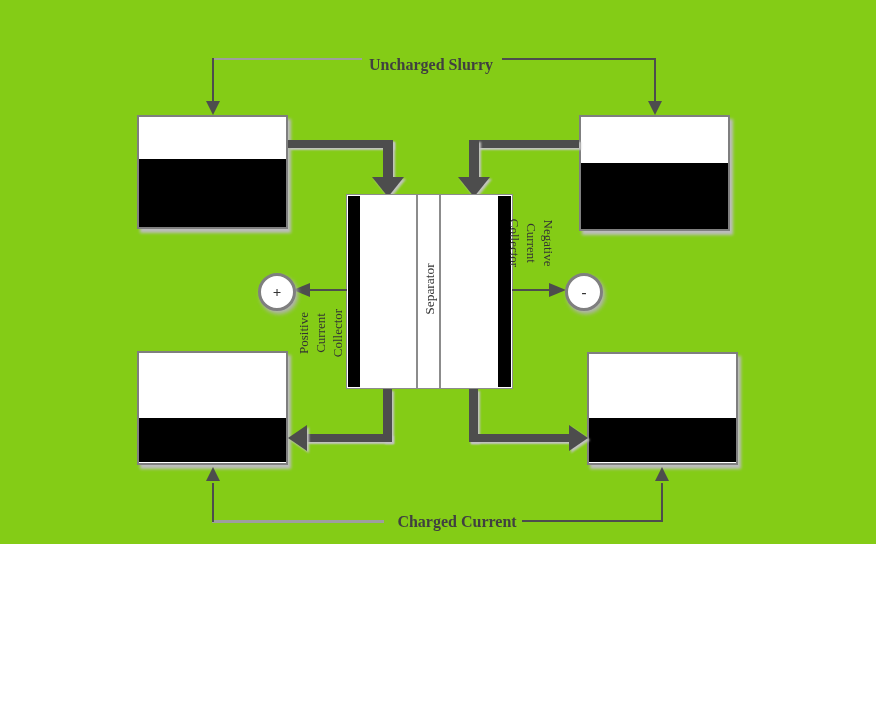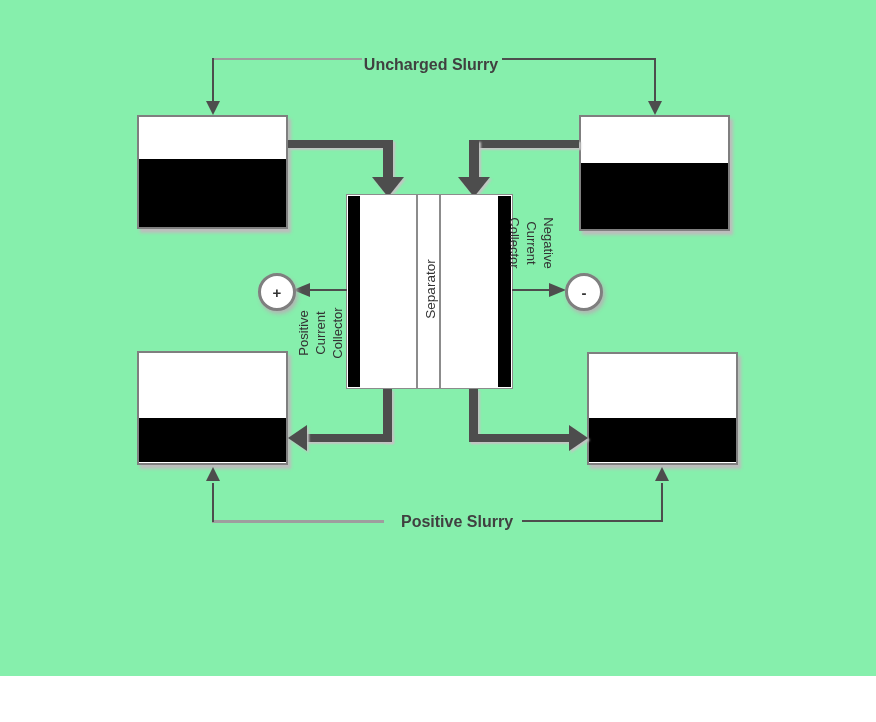--- a/index.html
+++ b/index.html
@@ -1,18 +1,18 @@
 <!DOCTYPE html>
 <html><head>
 <meta charset="utf-8">
 <style>
   html,body{margin:0;padding:0;background:#ffffff;}
   .canvas{
-    position:relative;width:876px;height:676px;background:#86efac;overflow:hidden;
-    font-family:Liberation Sans, sans-serif;color:#333;
+    position:relative;width:876px;height:544px;background:#84cc16;overflow:hidden;
+    font-family:Liberation Serif, serif;color:#333;
   }
 
   
   .tank{
     position:absolute;background:#ffffff;border:2px solid #7f7f7f;
     box-shadow:3px 4px 3px #bdbdbd;
   }
   .slurry{position:absolute;left:0;right:0;background:#000000;}
 
   
@@ -130,21 +130,21 @@
   <div class="terminal" style="left:258px;top:273px;">
     <span>+</span>
   </div>
 
   <div class="wire" style="left:512px;top:289px;width:38px;height:2px;"></div>
   <div class="tri sm-right" style="left:549px;top:283px;"></div>
   <div class="terminal" style="left:565px;top:273px;">
     <span>-</span>
   </div>
 
-  <div class="flow-label" style="left:457px;top:513px;">Positive Slurry</div>
+  <div class="flow-label" style="left:457px;top:513px;">Charged Current</div>
   <div class="wire light" style="left:212px;top:520px;width:172px;height:3px;"></div>
   <div class="wire" style="left:212px;top:483px;width:2px;height:39px;"></div>
   <div class="tri sm-up" style="left:206px;top:467px;"></div>
   <div class="wire" style="left:522px;top:520px;width:141px;height:2px;"></div>
   <div class="wire" style="left:661px;top:483px;width:2px;height:39px;"></div>
   <div class="tri sm-up" style="left:655px;top:467px;"></div>
 
 </div>
 
 </body></html>

